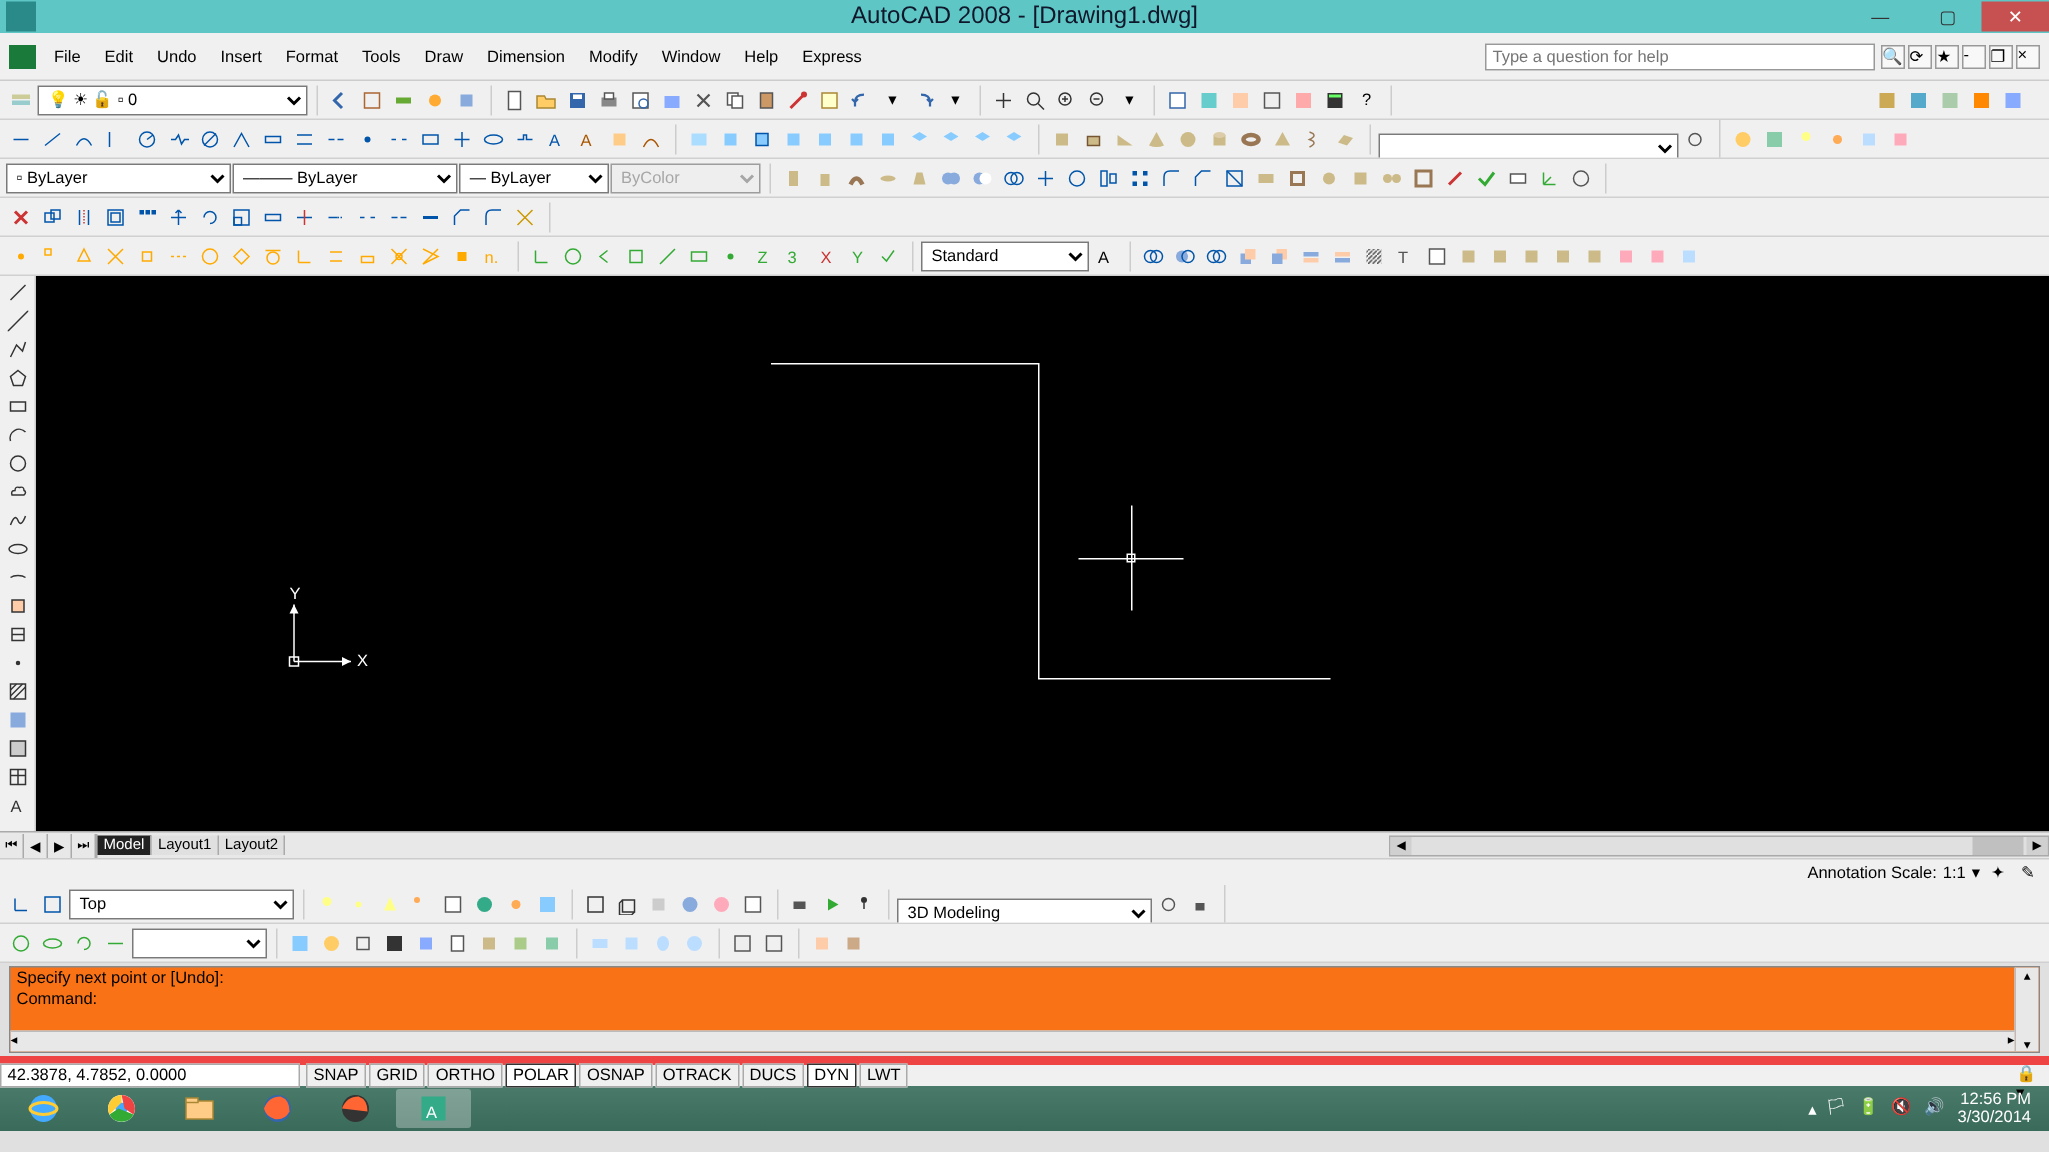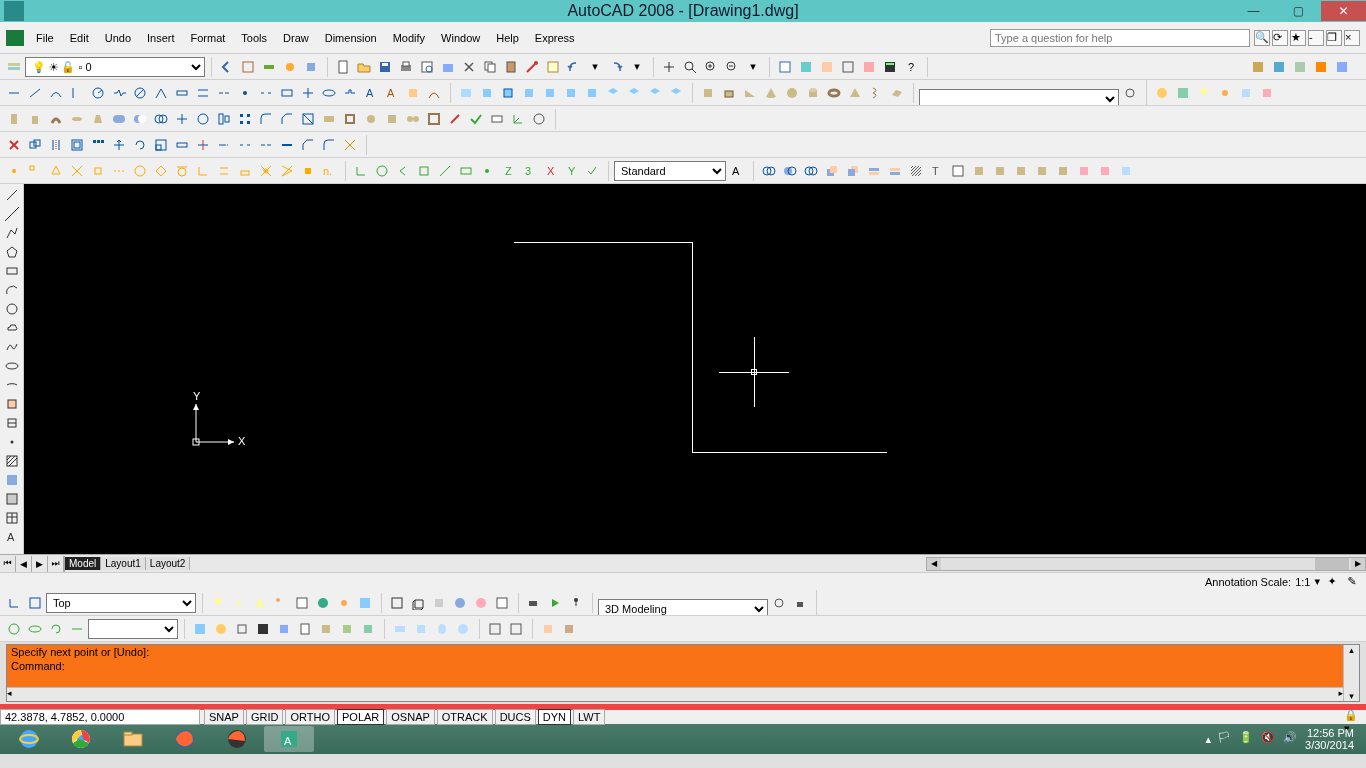--- a/index.html
+++ b/index.html
@@ -579,20 +579,26 @@
       </div>
     <div class="tb-btn">
         <svg viewBox="0 0 14 14">
           <rect x="3" y="3" width="8" height="8" fill="#fab"></rect>
         </svg>
       </div>
   </div>
 </div>
 
 <div class="toolbar-row">
+  <div class="toolbar-group">
+    <select class="dropdown linetype-dd"><option>▫ ByLayer</option></select>
+    <select class="dropdown linetype-dd"><option>——— ByLayer</option></select>
+    <select class="dropdown bylayer-dd"><option>— ByLayer</option></select>
+    <select class="dropdown bylayer-dd" disabled="" style="background:#eee;color:#888;"><option>ByColor</option></select>
+  </div>
   <div class="toolbar-group">
     <div class="tb-btn">
         <svg viewBox="0 0 14 14">
           <rect x="4" y="2" width="6" height="10" fill="#cb8"></rect>
         </svg>
       </div>
     <div class="tb-btn">
         <svg viewBox="0 0 14 14">
           <rect x="4" y="4" width="6" height="8" fill="#cb8"></rect>
         </svg>

